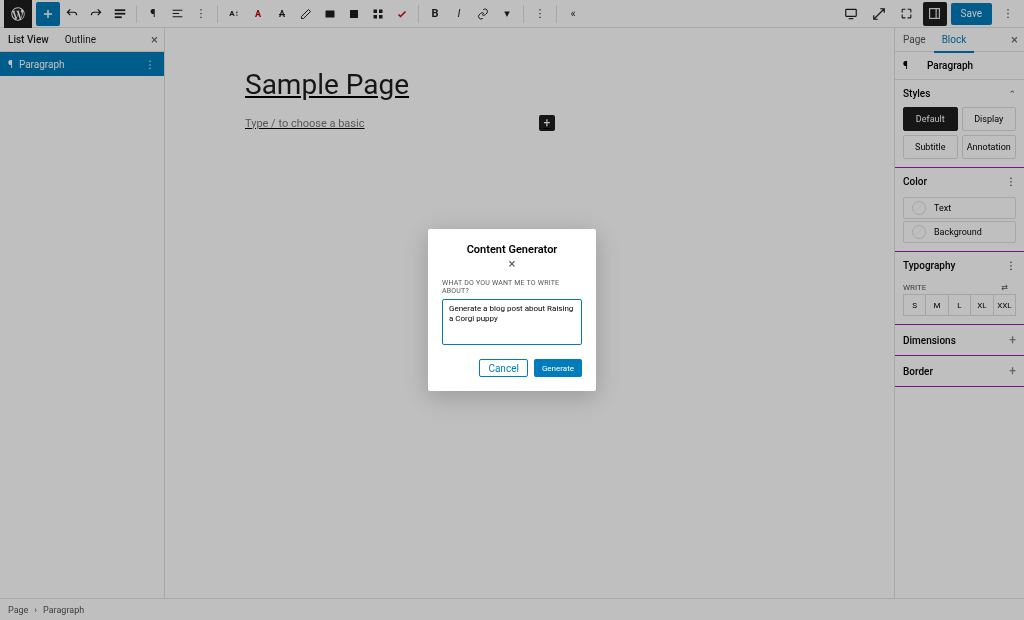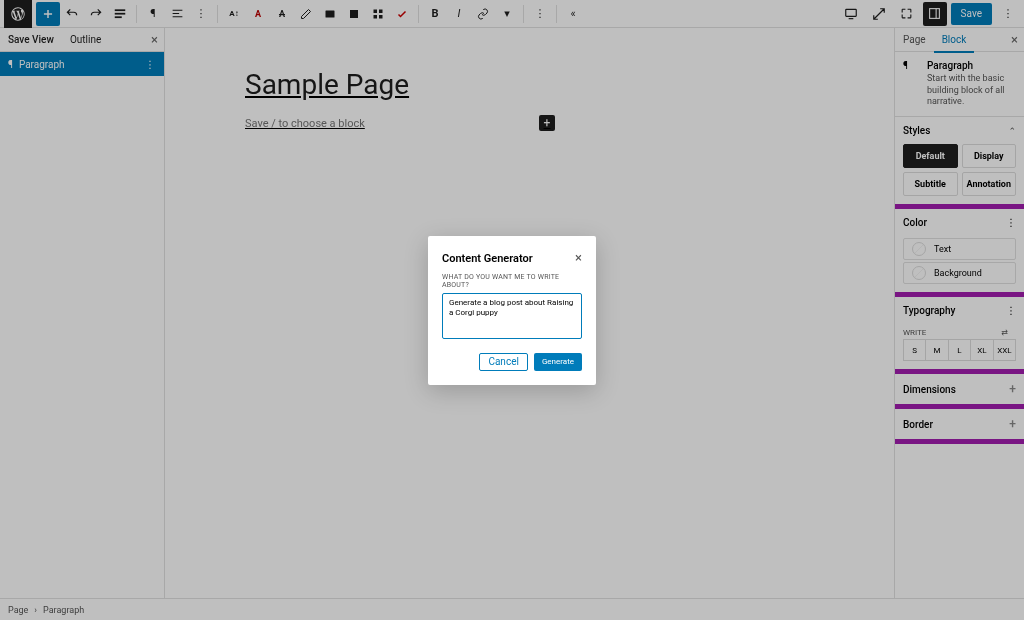--- a/index.html
+++ b/index.html
@@ -38,24 +38,24 @@
 
 .right-panel { width: 130px; border-left: 1px solid #e0e0e0; background: #fff; display: flex; flex-direction: column; font-size: 10px; }
 .rp-tabs { display: flex; border-bottom: 1px solid #e0e0e0; height: 24px; align-items: center; position: relative; }
 .rp-tab { padding: 0 8px; height: 24px; display: inline-flex; align-items: center; cursor: pointer; color: #555; font-size: 10px; }
 .rp-tab.active { color: #007cba; border-bottom: 2px solid #007cba; margin-bottom: -1px; height: 25px;}
 .rp-close { margin-left: auto; padding: 0 6px; cursor: pointer; font-size: 13px; color: #666; }
 .rp-block-header { display: flex; padding: 8px; gap: 8px; border-bottom: 1px solid #e0e0e0; }
 .rp-block-icon { width: 16px; flex-shrink: 0; }
 .rp-block-title { font-weight: 500; font-size: 10px; }
 .rp-block-desc { font-size: 9px; color: #555; margin-top: 2px; line-height: 1.3; }
-.rp-section { border-bottom: 5px solid #a21caf; }
+.rp-section { border-bottom: 1px solid #a21caf; }
 .rp-section-head { display: flex; align-items: center; justify-content: space-between; padding: 8px; font-size: 10px; font-weight: 500; cursor: pointer; }
 .rp-styles-grid { display: grid; grid-template-columns: 1fr 1fr; gap: 4px; padding: 0 8px 8px; }
-.rp-style-btn { height: 24px; border: 1px solid #ddd; border-radius: 2px; display: flex; align-items: center; justify-content: center; font-size: 9px; cursor: pointer; background: #fff; font-weight: bold; }
+.rp-style-btn { height: 24px; border: 1px solid #ddd; border-radius: 2px; display: flex; align-items: center; justify-content: center; font-size: 9px; cursor: pointer; background: #fff; }
 .rp-style-btn.active { background: #1e1e1e; color: #fff; border-color: #1e1e1e; }
 .rp-color-row { display: flex; align-items: center; gap: 8px; padding: 4px 8px; font-size: 9px; cursor: pointer; border: 1px solid #e0e0e0; margin: 2px 8px; border-radius: 2px; height: 22px;}
 .rp-swatch { width: 14px; height: 14px; border: 1px solid #ddd; border-radius: 50%; background: linear-gradient(135deg, #fff 48%, transparent 48%, transparent 52%, #fff 52%); background-color: #f3f3f3;}
 .rp-size-row { display: flex; gap: 0; padding: 0 8px 8px; }
 .rp-size-label { padding: 4px 8px 2px; font-size: 8px; color: #555; }
 .rp-size-btn { flex: 1; height: 22px; border: 1px solid #ddd; display: flex; align-items: center; justify-content: center; font-size: 8px; cursor: pointer; background:#fff; }
 .rp-size-btn + .rp-size-btn { border-left: none; }
 
 
 .footer { height: 22px; border-top: 1px solid #e0e0e0; display: flex; align-items: center; padding: 0 8px; font-size: 9px; color: #555; gap: 6px; background: #fff; }
@@ -74,21 +74,21 @@
 .modal { width: 170px; }
 .modal { width: 172px; }
 .modal { width: 172px; }
 
 .modal { width: 172px; }
 
 .modal { width: 172px; }
 .modal { width: 170px; }
 
 .modal { width: 170px; background:#fff; border-radius:2px; padding:14px; box-shadow:0 6px 24px rgba(0,0,0,.2);}
-.modal-head { display:flex; justify-content:space-between; align-items:flex-end; margin-bottom:8px;}
+.modal-head { display:flex; justify-content:space-between; align-items:center; margin-bottom:8px;flex-direction:column;}
 .modal-title { font-size:11px; font-weight:600; }
 .modal-close { cursor:pointer; font-size:13px; color:#555;}
 .modal-label { font-size:7px; color:#555; letter-spacing:.2px; margin-bottom:4px;}
 .modal-textarea { width:100%; height:46px; border:1.5px solid #007cba; border-radius:2px; padding:4px 6px; font-size:8px; resize:none; outline:none; line-height:1.3; font-family:inherit;}
 .modal-actions { display:flex; justify-content:flex-end; gap:6px; margin-top:10px;}
 .btn-secondary { border:1px solid #007cba; color:#007cba; background:#fff; height:18px; padding:0 8px; font-size:10px; border-radius:2px; cursor:pointer; display:inline-flex; align-items:center;}
 .btn-primary { background:#007cba; color:#fff; height:18px; padding:0 8px; font-size:8px; border-radius:2px; cursor:pointer; border:none; display:inline-flex; align-items:center;}
 
 .chev { display:inline-block; transform: rotate(0); font-size:9px; color:#555;}
 .plus-ctl{ font-size:12px; color:#888;}
@@ -204,50 +204,49 @@
       </span>
     <span class="tb-save">Save</span>
     <span class="tb-btn">⋮</span>
   </div>
 </div>
 
 <div class="main">
 
   <div class="left-panel">
     <div class="lp-tabs">
-      <span class="lp-tab active">Save View</span>
+      <span class="lp-tab active">List View</span>
       <span class="lp-tab">Outline</span>
       <span class="lp-close">×</span>
     </div>
     <div class="lp-item">
       <span>¶</span>
       <span>Paragraph</span>
       <span class="lp-item-dots">⋮</span>
     </div>
   </div>
 
   <div class="canvas">
     <h1 class="canvas-title">Sample Page</h1>
     <div class="canvas-para">
-      <span class="canvas-placeholder">Save / to choose a block</span>
+      <span class="canvas-placeholder">Type / to choose a basic</span>
       <span class="add-block">+</span>
     </div>
   </div>
 
   <div class="right-panel">
     <div class="rp-tabs">
       <span class="rp-tab">Page</span>
       <span class="rp-tab active">Block</span>
       <span class="rp-close">×</span>
     </div>
     <div class="rp-block-header">
       <span class="rp-block-icon">¶</span>
       <div>
         <div class="rp-block-title">Paragraph</div>
-        <div class="rp-block-desc">Start with the basic building block of all narrative.</div>
       </div>
     </div>
 
     <div class="rp-section">
       <div class="rp-section-head">
         <span>Styles</span>
         <span class="chev">⌃</span>
       </div>
       <div class="rp-styles-grid">
         <div class="rp-style-btn active">Default</div>

